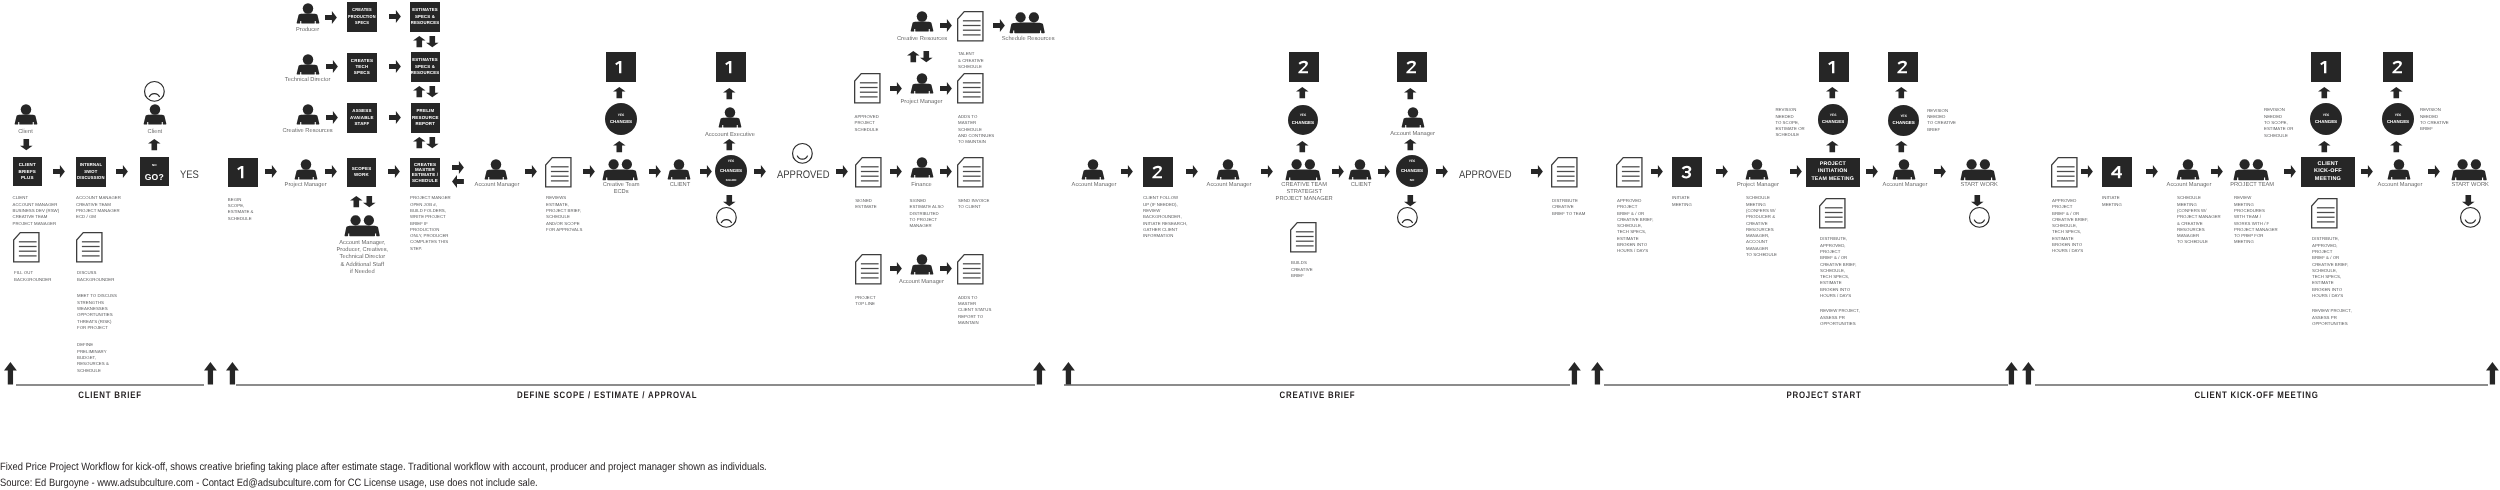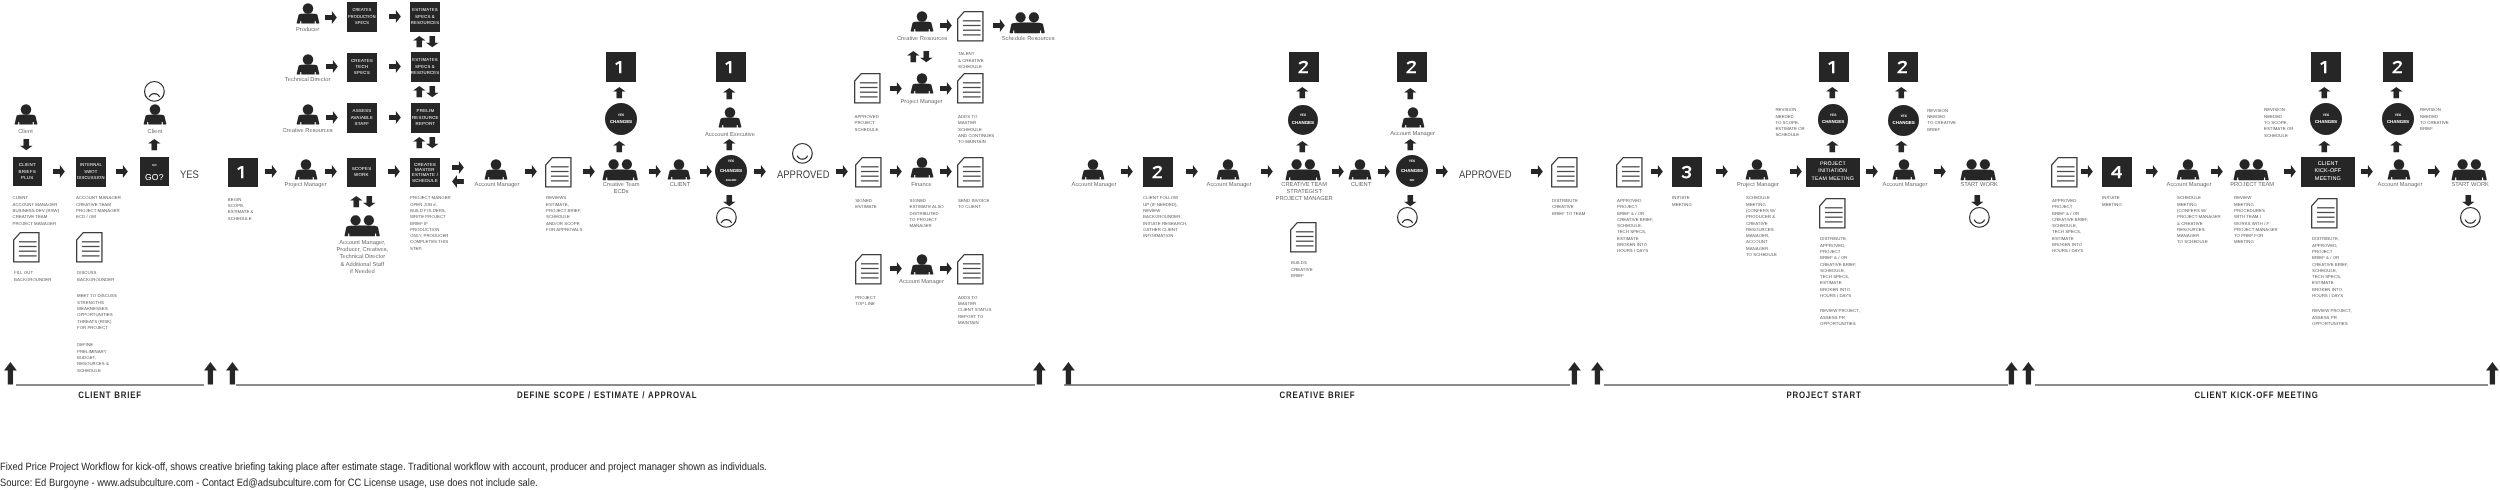--- a/index.html
+++ b/index.html
@@ -3,21 +3,21 @@
 <meta charset="utf-8">
 <title>Fixed Price Project Workflow</title>
 <style>
   html,body{margin:0;padding:0;background:#fff;}
   body{width:2500px;height:490px;overflow:hidden;
        font-family:"Liberation Sans",sans-serif;color:#4b4b4b;
        -webkit-font-smoothing:antialiased;text-rendering:geometricPrecision;}
   #stage{position:relative;width:2500px;height:490px;}
   .n{position:absolute;}
   .box{background:#262626;color:#fff;display:flex;align-items:center;justify-content:center;
-       text-align:center;font-weight:400;line-height:6.4px;letter-spacing:.2px;text-indent:.2px;}
+       text-align:center;font-weight:700;line-height:6.4px;letter-spacing:.2px;text-indent:.2px;}
   .num{background:#262626;color:#fff;display:flex;align-items:center;justify-content:center;
        font-weight:700;font-size:20px;line-height:1;}
   .circ{background:#262626;color:#fff;border-radius:50%;display:flex;flex-direction:column;
         align-items:center;justify-content:center;text-align:center;font-weight:700;}
   .cap{color:#6a6a6a;text-align:center;line-height:7.3px;white-space:pre;font-size:5.72px;padding-top:1.9px;}
   .note{color:#58595b;line-height:6.3px;white-space:pre;font-size:4.35px;letter-spacing:.02px;padding-top:2.4px;}
   .plain{color:#3d3d3d;white-space:pre;}
   .secrule{position:absolute;background:#8c8c8c;height:1.4px;}
   .seclabel{position:absolute;color:#231f20;font-weight:700;text-align:center;font-size:9.45px;}
   .seclabel span{display:inline-block;letter-spacing:.95px;text-indent:.95px;

